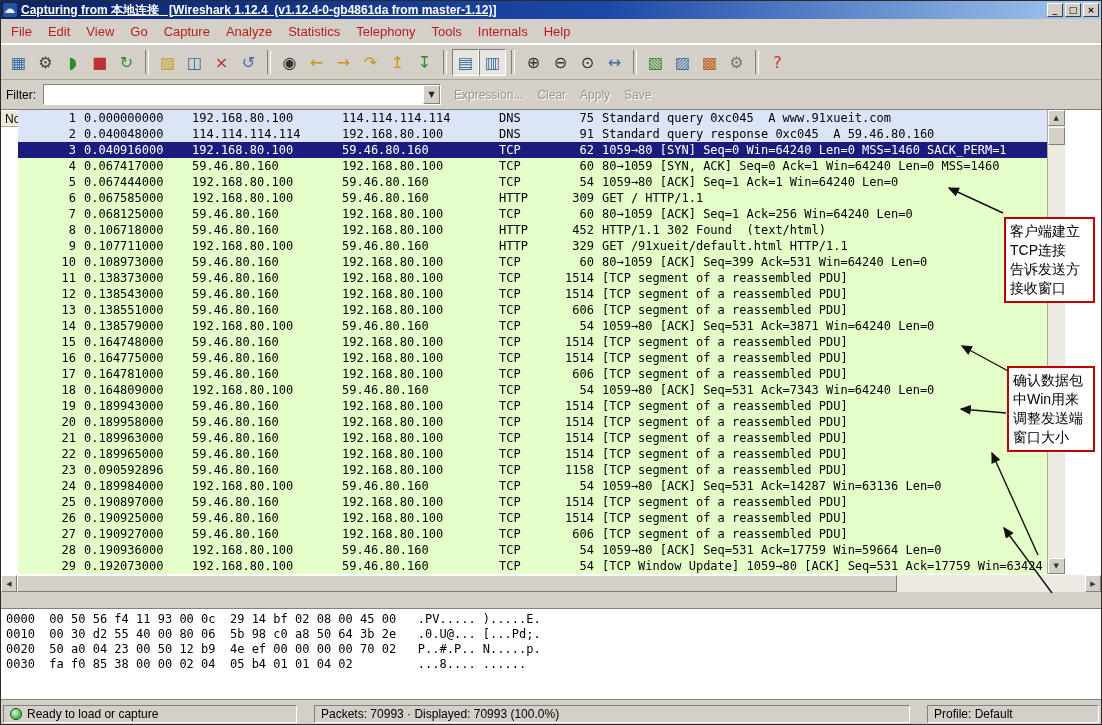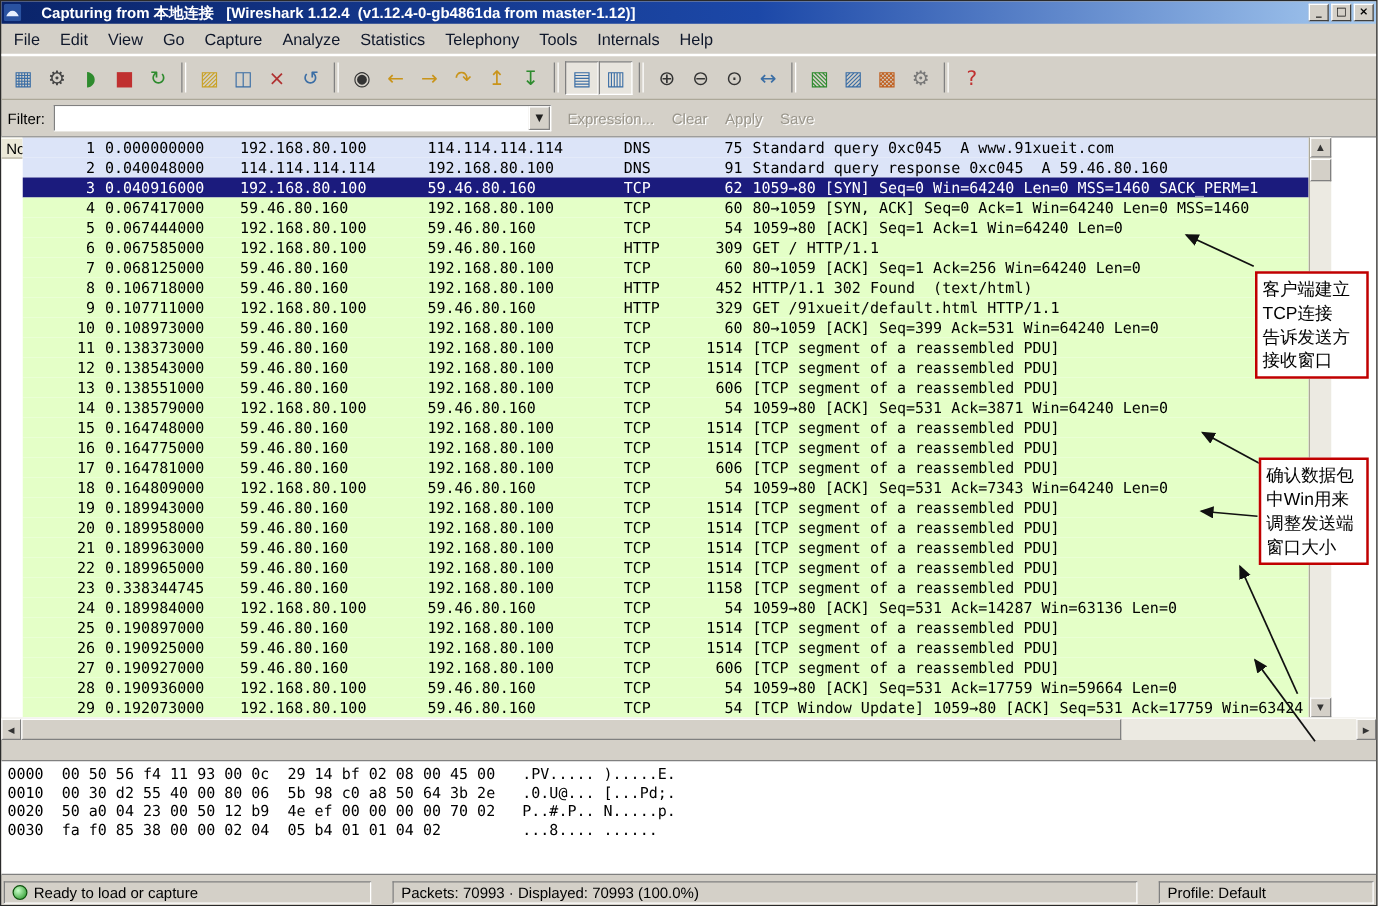--- a/index.html
+++ b/index.html
@@ -2,29 +2,29 @@
 <html><head>
 <meta charset="utf-8">
 <style>
   html,body{margin:0;padding:0;background:#808080;}
   .w{position:relative;width:1102px;height:725px;box-sizing:border-box;border:1px solid #2a2a2a;
      background:#d4d0c8;display:flex;flex-direction:column;overflow:hidden;
      font-family:"Liberation Sans",sans-serif;}
   
   .titlebar{height:18px;flex:0 0 18px;background:linear-gradient(90deg,#0a246a 0%,#1c48a8 55%,#a6caf0 100%);
      display:flex;align-items:center;padding:0 2px;color:#fff;}
-  .title-text{font:bold 12px "Liberation Sans",sans-serif;margin-left:16px;flex:1;
-     white-space:pre;overflow:hidden;}
+  .title-text{font:bold 12px "Liberation Sans",sans-serif;margin-left:4px;flex:1;
+     white-space:pre;overflow:hidden;text-decoration:underline;}
   .winctl{display:flex;}
   .wbtn{width:16px;height:14px;background:#d4d0c8;border:1px solid;border-color:#fff #404040 #404040 #fff;
      color:#000;font:bold 9px "DejaVu Sans",sans-serif;display:flex;align-items:center;justify-content:center;
      margin-left:2px;box-sizing:border-box;}
   
   .menubar{height:24px;flex:0 0 24px;display:flex;align-items:center;padding-left:2px;
-     font:13px "Liberation Sans",sans-serif;color:#0f172a;border-bottom:1px solid #fff;}
+     font:13px "Liberation Sans",sans-serif;color:#b91c1c;border-bottom:1px solid #fff;}
   .menu-item{padding:3px 8px;}
   
   .toolbar{height:34px;flex:0 0 34px;display:flex;align-items:center;padding-left:4px;
      border-top:1px solid #fff;border-bottom:1px solid #aca899;}
   .tbtn{width:27px;height:27px;display:flex;align-items:center;justify-content:center;
      border:1px solid transparent;box-sizing:border-box;}
   .tbtn.pressed{border-color:#808080 #fff #fff #808080;background:#e8e5de;}
   .tglyph{font:16px "DejaVu Sans",sans-serif;}
   .tsep{width:2px;height:24px;border-left:1px solid #808080;border-right:1px solid #fff;margin:0 5px;}
   
@@ -429,21 +429,21 @@
             <div class="c c-no">22</div>
             <div class="c c-time">0.189965000</div>
             <div class="c c-src">59.46.80.160</div>
             <div class="c c-dst">192.168.80.100</div>
             <div class="c c-proto">TCP</div>
             <div class="c c-len">1514</div>
             <div class="c c-info">[TCP segment of a reassembled PDU]</div>
           </div>
           <div class="prow r-g">
             <div class="c c-no">23</div>
-            <div class="c c-time">0.338344745</div>
+            <div class="c c-time">0.090592896</div>
             <div class="c c-src">59.46.80.160</div>
             <div class="c c-dst">192.168.80.100</div>
             <div class="c c-proto">TCP</div>
             <div class="c c-len">1158</div>
             <div class="c c-info">[TCP segment of a reassembled PDU]</div>
           </div>
           <div class="prow r-g">
             <div class="c c-no">24</div>
             <div class="c c-time">0.189984000</div>
             <div class="c c-src">192.168.80.100</div>

